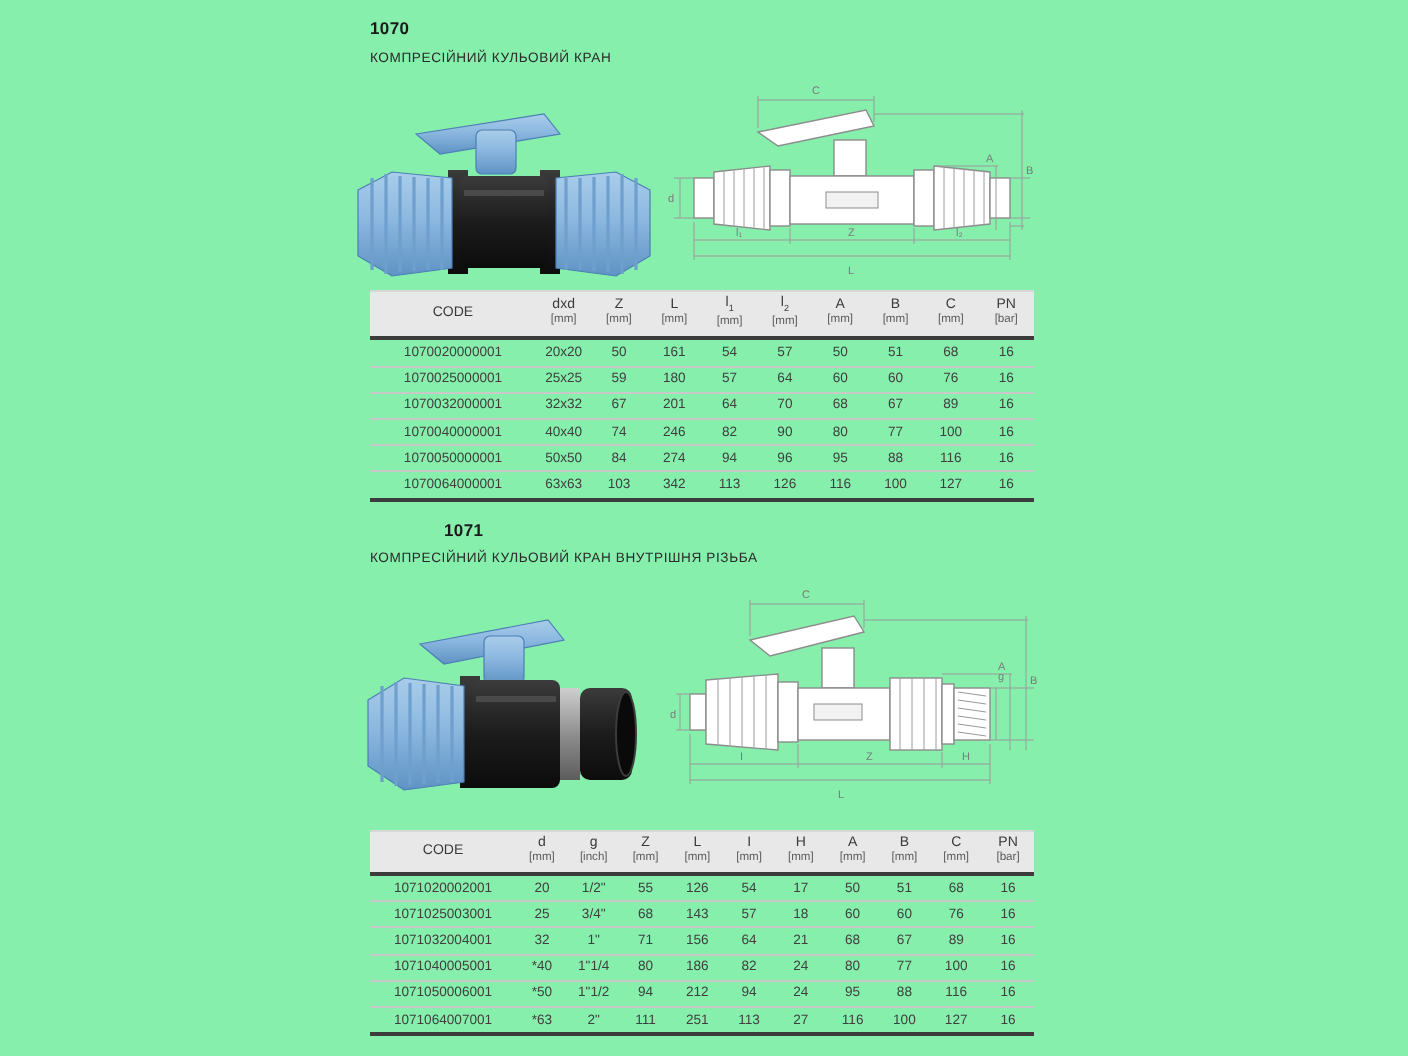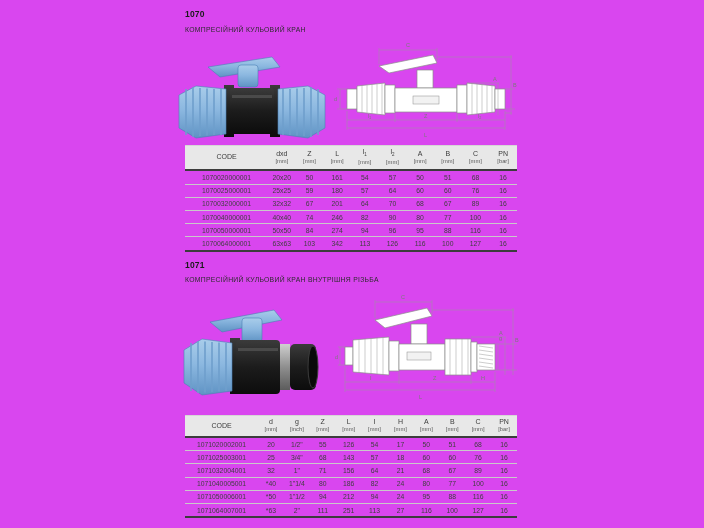--- a/index.html
+++ b/index.html
@@ -1,17 +1,17 @@
 <!DOCTYPE html>
 <html><head>
 <meta charset="utf-8">
 <style>
   html,body{margin:0;padding:0;background:#fff;}
   .page{
-    position:relative;width:704px;height:528px;background:#d946ef;overflow:hidden;
+    position:relative;width:704px;height:528px;background:#86efac;overflow:hidden;
     font-family:"Liberation Sans",sans-serif;color:#222;
   }
   .sec-code{position:absolute;left:185px;font-size:8.5px;font-weight:bold;color:#1a1a1a;letter-spacing:.2px;}
   .sec-title{position:absolute;left:185px;font-size:6.8px;color:#2b2b2b;letter-spacing:.3px;}
   .logo{position:absolute;left:320px;top:6px;width:180px;height:44px;}
   .photo{position:absolute;}
   .draw{position:absolute;}
   .spec-table{
     position:absolute;left:185px;width:332px;border-collapse:collapse;table-layout:fixed;
   }
@@ -228,21 +228,21 @@
           <td>113</td>
           <td>126</td>
           <td>116</td>
           <td>100</td>
           <td>127</td>
           <td>16</td>
         </tr>
       </tbody>
     </table>
 
-  <div class="sec-code" style="top:260px;">1071</div>
+  <div class="sec-code" style="top:260px;margin-left:37px;">1071</div>
   <div class="sec-title" style="top:276px;">КОМПРЕСІЙНИЙ КУЛЬОВИЙ КРАН ВНУТРІШНЯ РІЗЬБА</div>
 
   <div class="photo" style="left:182px;top:300px;width:146px;height:100px;">
     <svg width="146" height="100" viewBox="0 0 146 100">
       <defs>
         <linearGradient id="met" x1="0" y1="0" x2="0" y2="1">
           <stop offset="0" stop-color="#cfcfcf"></stop>
             <stop offset=".5" stop-color="#8f8f8f"></stop>
             <stop offset="1" stop-color="#5c5c5c"></stop>
         </linearGradient>

